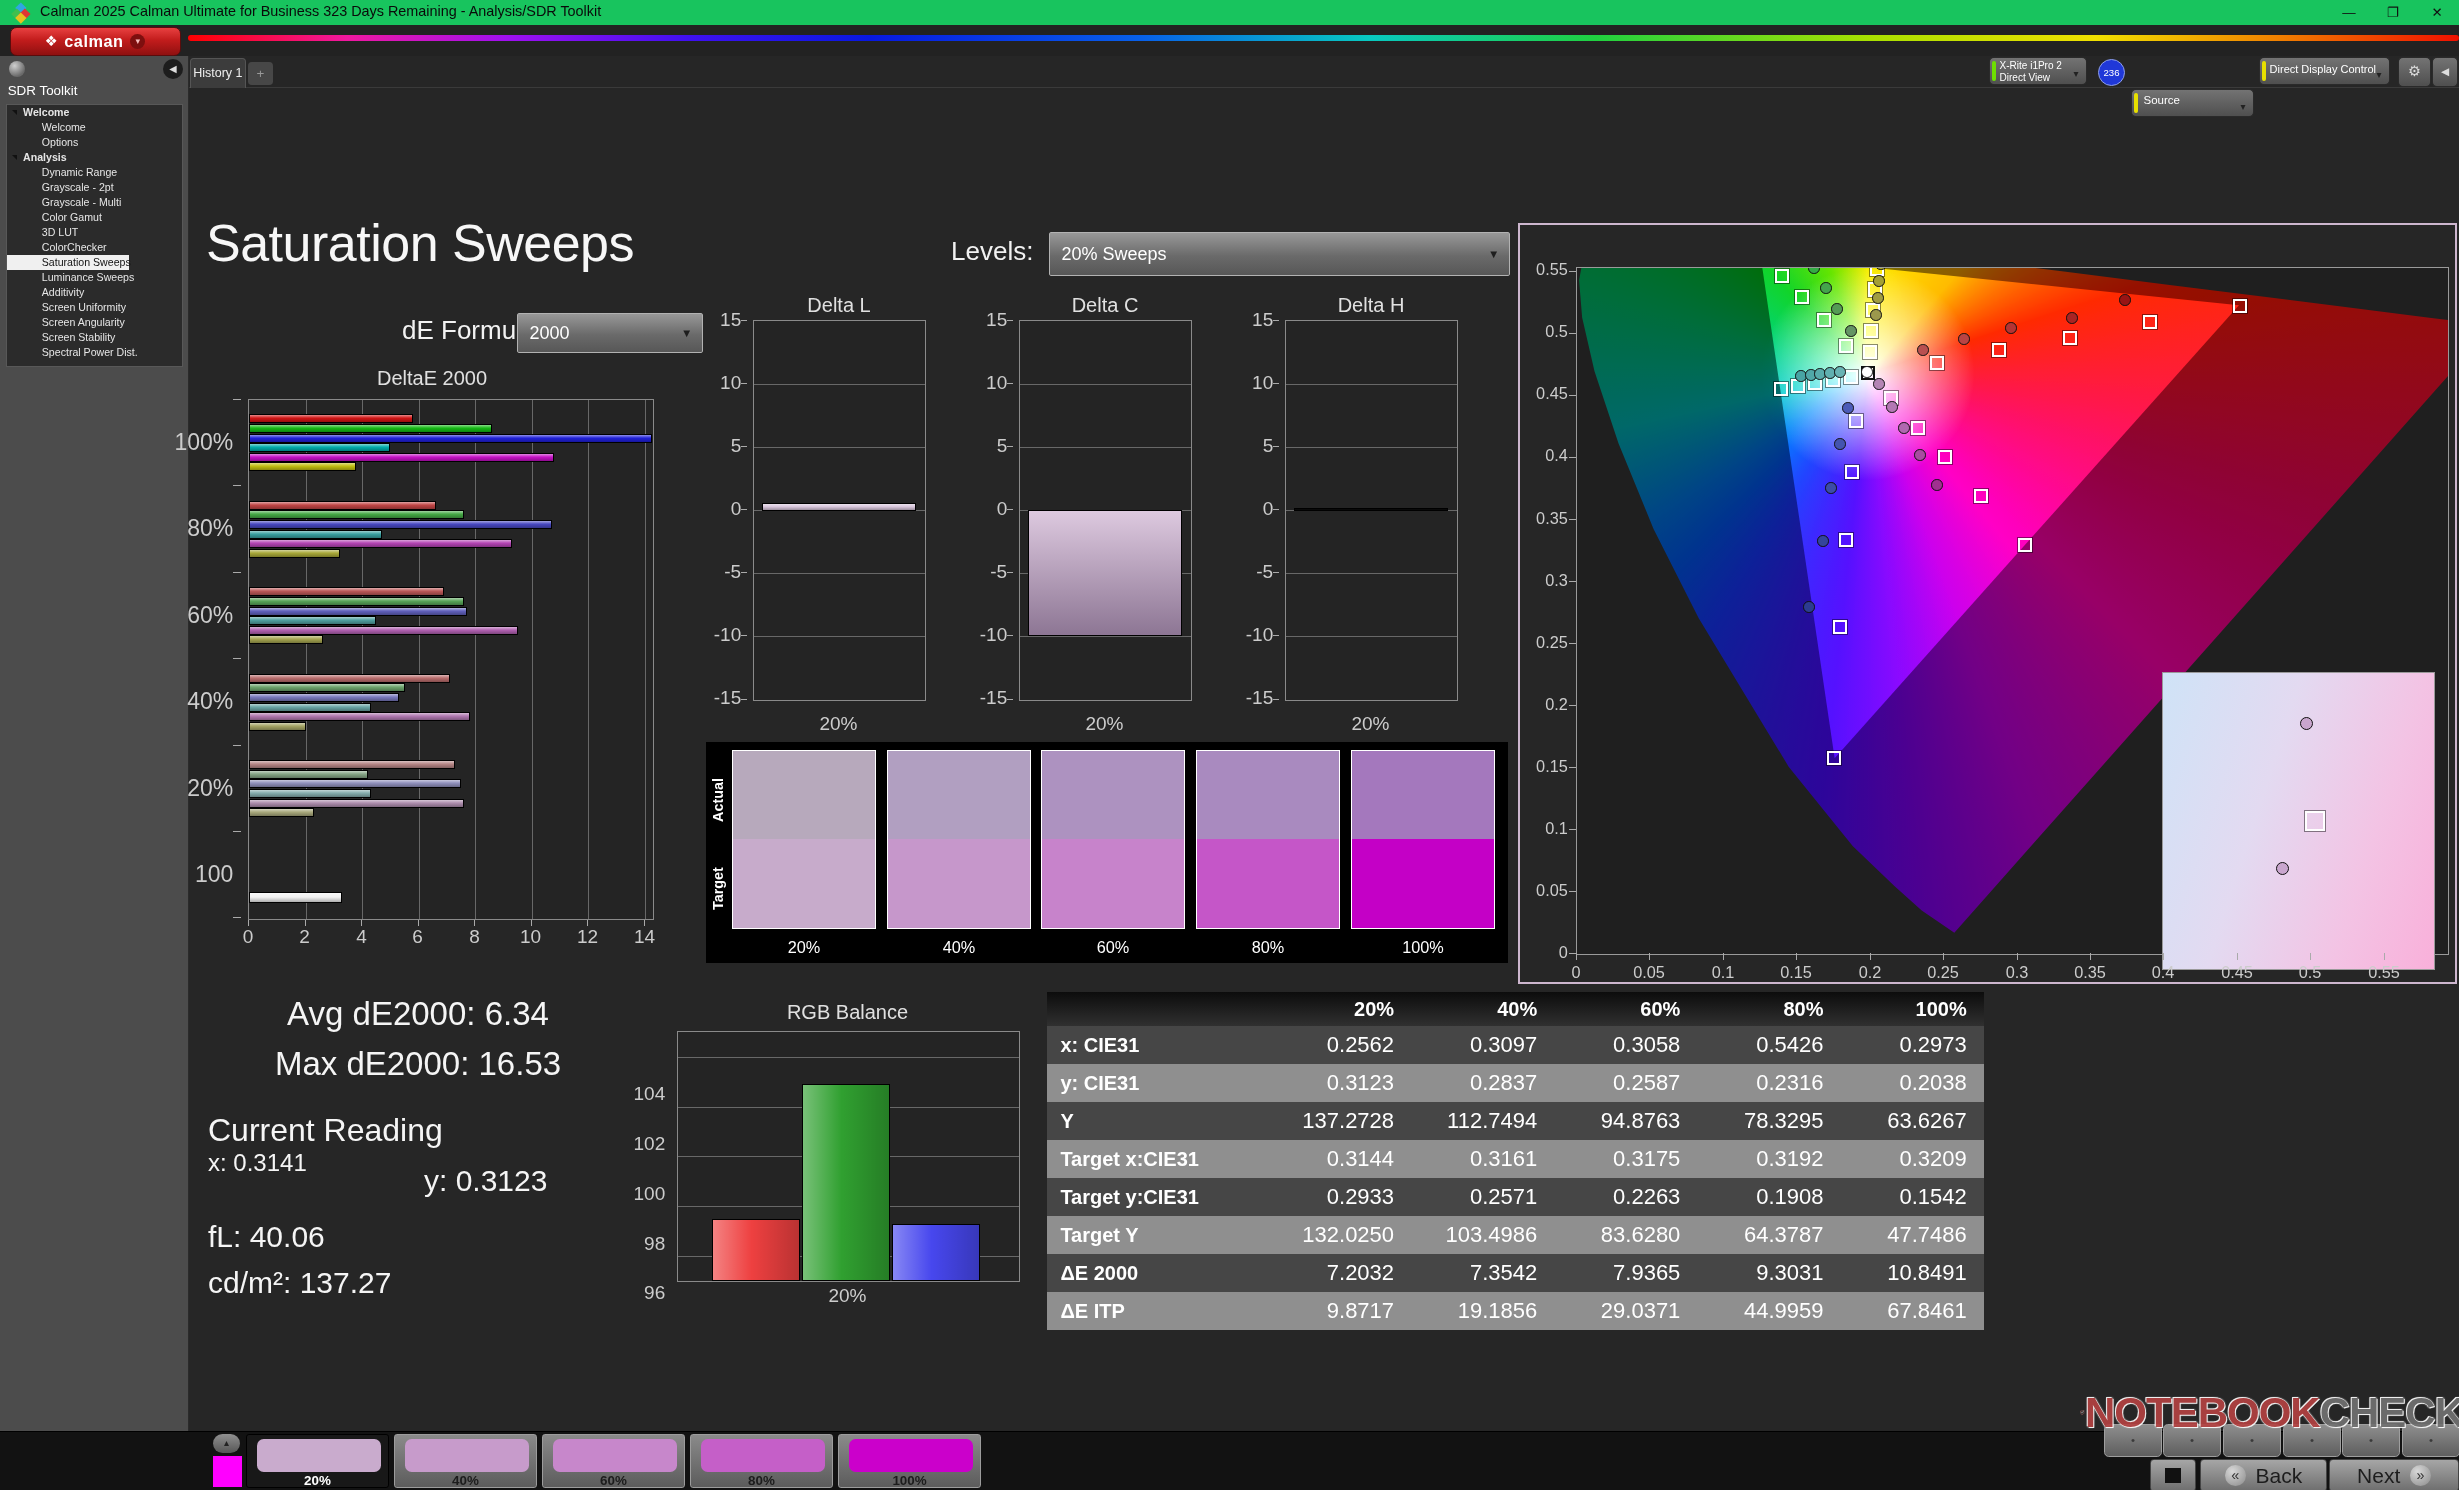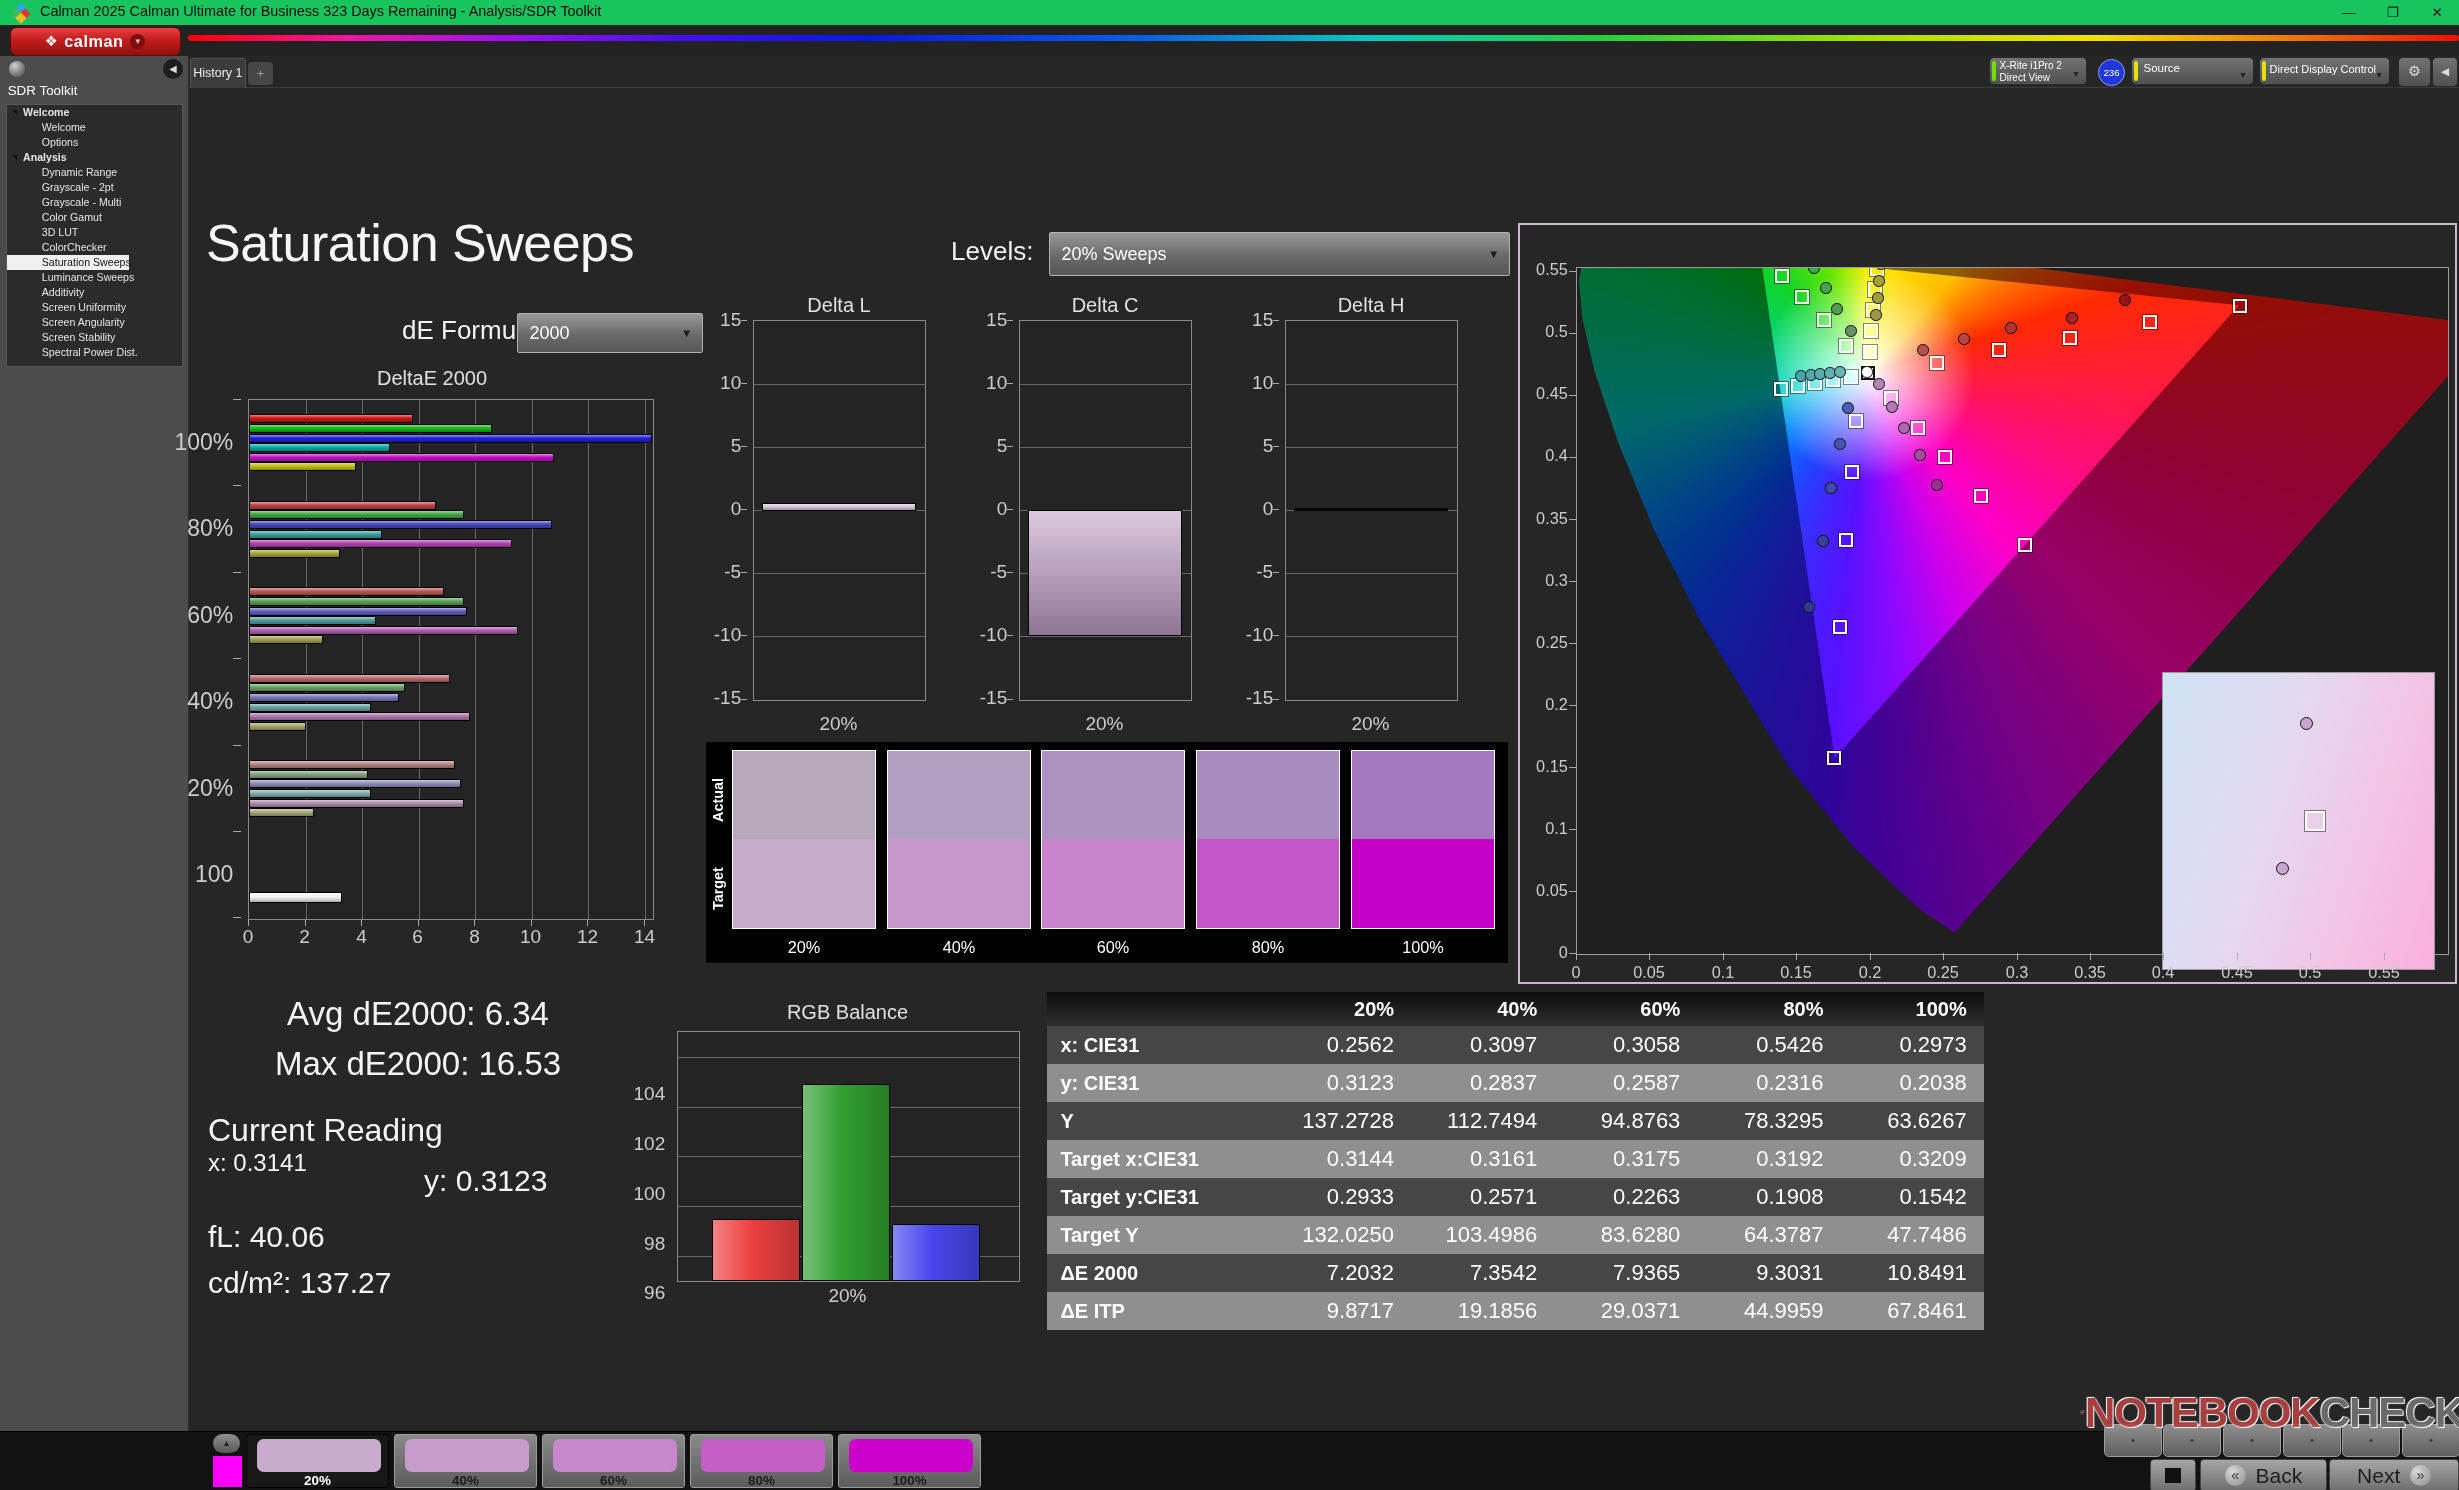--- a/index.html
+++ b/index.html
@@ -28,21 +28,21 @@
      border-radius:3.8px 3.8px 0 0;color:#eee;font-size:12.5px;text-align:center;line-height:29px;}
   #tab-add{left:60px;top:5.8px;width:25px;height:23px;background:#474747;border-radius:3.8px;color:#999;
      text-align:center;line-height:23px;font-size:13.4px;}
   .tbtn{top:1px;height:28px;background:linear-gradient(180deg,#737373,#4f4f4f);border:1px solid #2a2a2a;
      border-radius:4.8px;color:#fff;}
   .tbtn .acc{position:absolute;left:1.9px;top:2.9px;bottom:2.9px;width:3.8px;border-radius:1.9px;}
   .tbtn .arr{position:absolute;right:5.8px;bottom:3.8px;font-size:8.6px;color:#222;}
   #btn-meter{left:1801px;width:98px;font-size:10px;line-height:12.5px;padding:1.9px 0 0 9.6px;box-sizing:border-box;}
   #badge-236{left:1910px;top:2.9px;width:25px;height:25px;border-radius:50%;background:#2038d8;border:1.9px solid #8fa0e8;
      color:#fff;font-size:9.6px;text-align:center;line-height:25px;}
-  #btn-source{left:1943px;width:123px;font-size:11.5px;padding:3.8px 0 0 11.5px;box-sizing:border-box;}
+  #btn-source{left:1943px;width:123px;font-size:11.5px;padding:3.8px 0 0 11.5px;box-sizing:border-box;margin-top:32px;}
   #btn-ddc{left:2071px;width:131px;font-size:11px;padding:4.8px 0 0 9.6px;box-sizing:border-box;}
   #btn-gear{left:2210px;width:31px;text-align:center;line-height:27px;font-size:14.4px;color:#ddd;}
   #btn-collapse-tb{left:2244px;width:24px;text-align:center;line-height:27px;font-size:10.6px;color:#ddd;}
   
   #sidebar{left:0;top:56px;width:188px;height:1376px;background:#4c4c4c;border-right:1px solid #2b2b2b;}
   #sb-ind{left:8.6px;top:4.8px;width:16.3px;height:16.3px;border-radius:50%;background:radial-gradient(circle at 35% 30%,#cfcfcf,#6a6a6a 70%);}
   #sb-collapse{left:163px;top:2.9px;width:20px;height:20px;border-radius:50%;background:#1d1d1d;color:#ddd;
      text-align:center;line-height:20px;font-size:9.6px;}
   #sb-title{left:7.7px;top:27px;font-size:13.4px;color:#fff;}
   #tree{left:5.8px;top:48px;width:175px;height:261px;background:#2b2b2b;border:1px solid #585858;overflow:hidden;}

